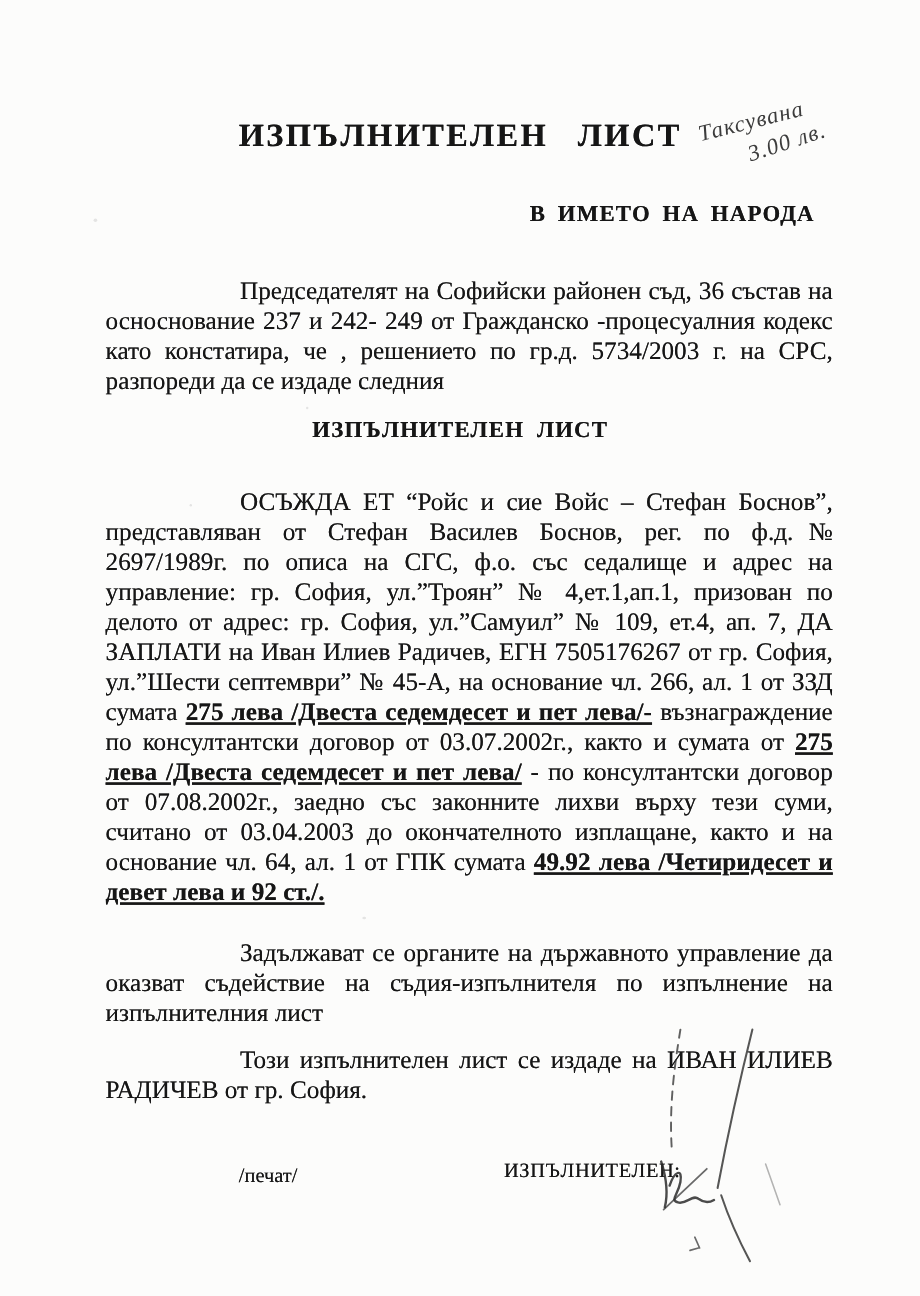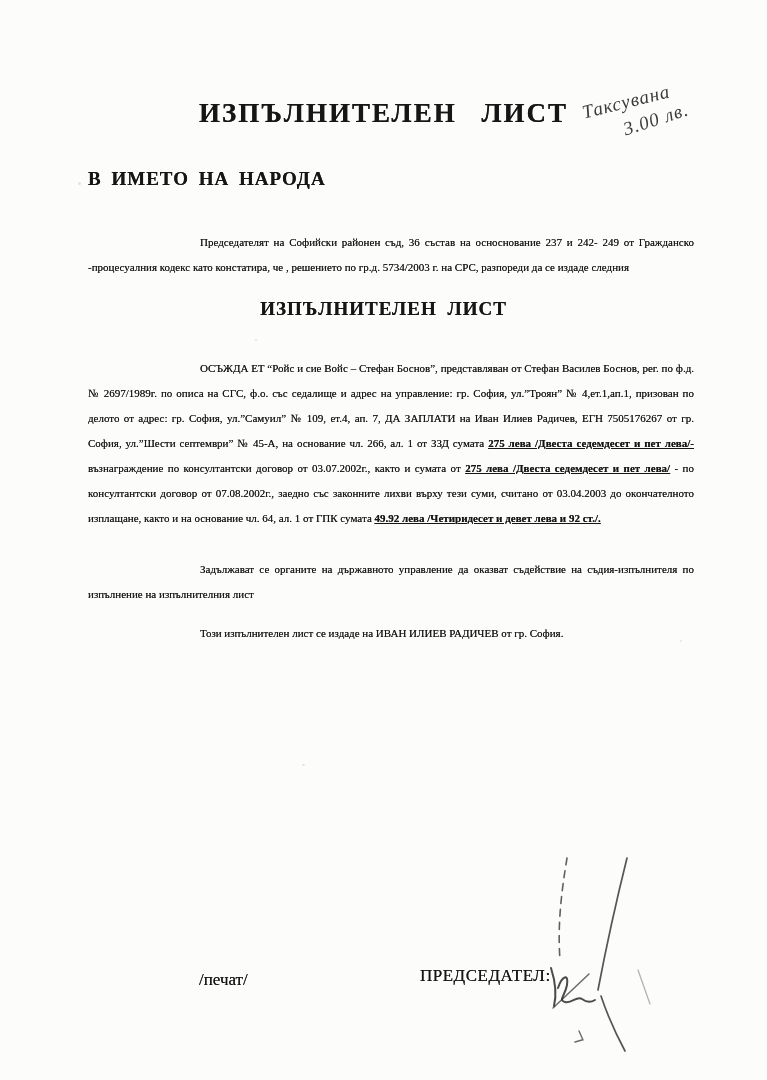--- a/index.html
+++ b/index.html
@@ -25,38 +25,38 @@
   }
   .dateline{
     margin-top:26px;
     text-align:center;
     font-size:17px;line-height:26px;
     white-space:pre-wrap;
     text-shadow:0 0 .4px #444;
   }
   .heading{
     margin:38px 88px 0 88px;
-    text-align:left;
+    text-align:right;
     font-size:19px;line-height:26px;
     font-weight:bold;
     letter-spacing:1px;word-spacing:4px;
     text-shadow:0 0 .4px #333;
   }
   .subtitle{
     margin:16px 88px 0 88px;
     text-align:center;
     font-size:19px;line-height:26px;
     font-weight:bold;
     letter-spacing:1px;word-spacing:5px;
     text-shadow:0 0 .4px #333;
   }
   .para{
     margin:0;
     padding:0 73px 0 88px;
-    font-size:11px;line-height:25px;
+    font-size:21px;line-height:25px;
     text-align:justify;
     text-indent:112px;
     text-shadow:0 0 .4px #444;
   }
   .para.intro{margin-top:38px;}
   .para.main{margin-top:34px;}
   .para.issue{margin-top:14px;}
   .para.oblig{margin-top:26px;}
   .para .b{font-weight:bold;text-decoration:underline;}
 
@@ -109,21 +109,21 @@
   <h2 class="subtitle">ИЗПЪЛНИТЕЛЕН ЛИСТ</h2>
 
   <p class="para main"><span>ОСЪЖДА  ЕТ “Ройс и сие Войс – Стефан Боснов”, представляван от Стефан Василев Боснов, рег. по ф.д.№ 2697/1989г. по описа на СГС, ф.о. със седалище и адрес на управление: гр. София, ул.”Троян” № 4,ет.1,ап.1, призован по делото от адрес: гр. София, ул.”Самуил” № 109, ет.4, ап. 7, ДА ЗАПЛАТИ на Иван Илиев Радичев, ЕГН 7505176267 от гр. София, ул.”Шести септември” № 45-А, на основание чл. 266, ал. 1 от ЗЗД сумата </span><span class="b">275 лева /Двеста седемдесет и пет лева/-</span><span> възнаграждение по консултантски договор от 03.07.2002г., както и сумата от </span><span class="b">275 лева /Двеста седемдесет и пет лева/</span><span> - по консултантски договор от 07.08.2002г., заедно със законните лихви върху тези суми, считано от 03.04.2003 до окончателното изплащане, както и на основание чл. 64, ал. 1 от ГПК сумата </span><span class="b">49.92 лева /Четиридесет и девет лева и 92 ст./.</span></p>
 
   <p class="para oblig">Задължават се органите на държавното управление да оказват съдействие на съдия-изпълнителя по изпълнение на изпълнителния лист</p>
 
   <p class="para issue">Този изпълнителен лист се издаде на  ИВАН ИЛИЕВ РАДИЧЕВ от гр. София.</p>
 
   <div class="footer-row">
     <span class="stamp">/печат/</span>
-    <span class="chairman">ПРЕДСЕДАТЕЛ:</span>
+    <span class="chairman">ИЗПЪЛНИТЕЛЕН:</span>
   </div>
 
   <svg class="signature" width="180" height="220" viewBox="0 0 180 220">
     <path d="M62 20 C 58 45, 52 82, 55 122" stroke-width="1.6" stroke-dasharray="7 6" opacity="0.75"></path>
     <path d="M122 20 C 112 60, 101 110, 93 152" stroke-width="1.7" opacity="0.8"></path>
     <path d="M46 130 q 7 22 3 38" stroke-width="2" opacity="0.85"></path>
     <path d="M53 150 c 4 -12 11 -15 9 -3 c -2 11 -9 15 -2 17 c 7 2 12 -7 17 -3 c 4 3 8 4 13 1" stroke-width="2" opacity="0.85"></path>
     <path d="M48 170 L 84 136" stroke-width="1.5" opacity="0.7"></path>
     <path d="M96 158 C 104 182, 112 198, 120 213" stroke-width="1.7" opacity="0.8"></path>
     <path d="M74 193 l 4 9 M70 204 l 7 -2" stroke-width="1.4" opacity="0.7"></path>

